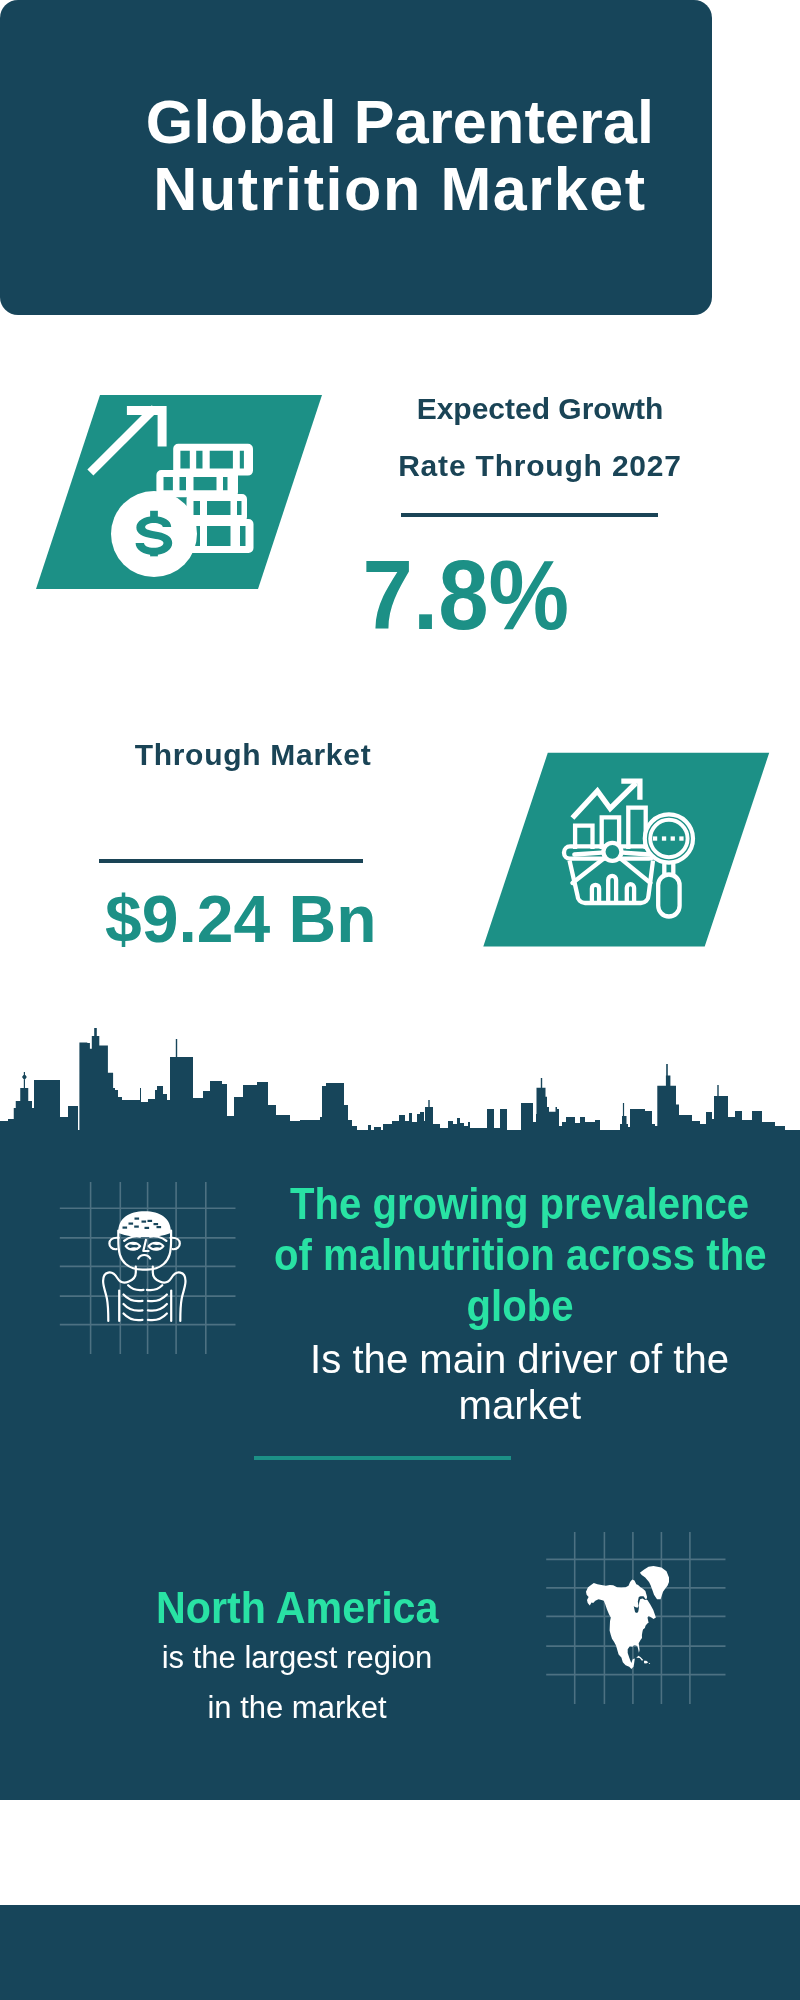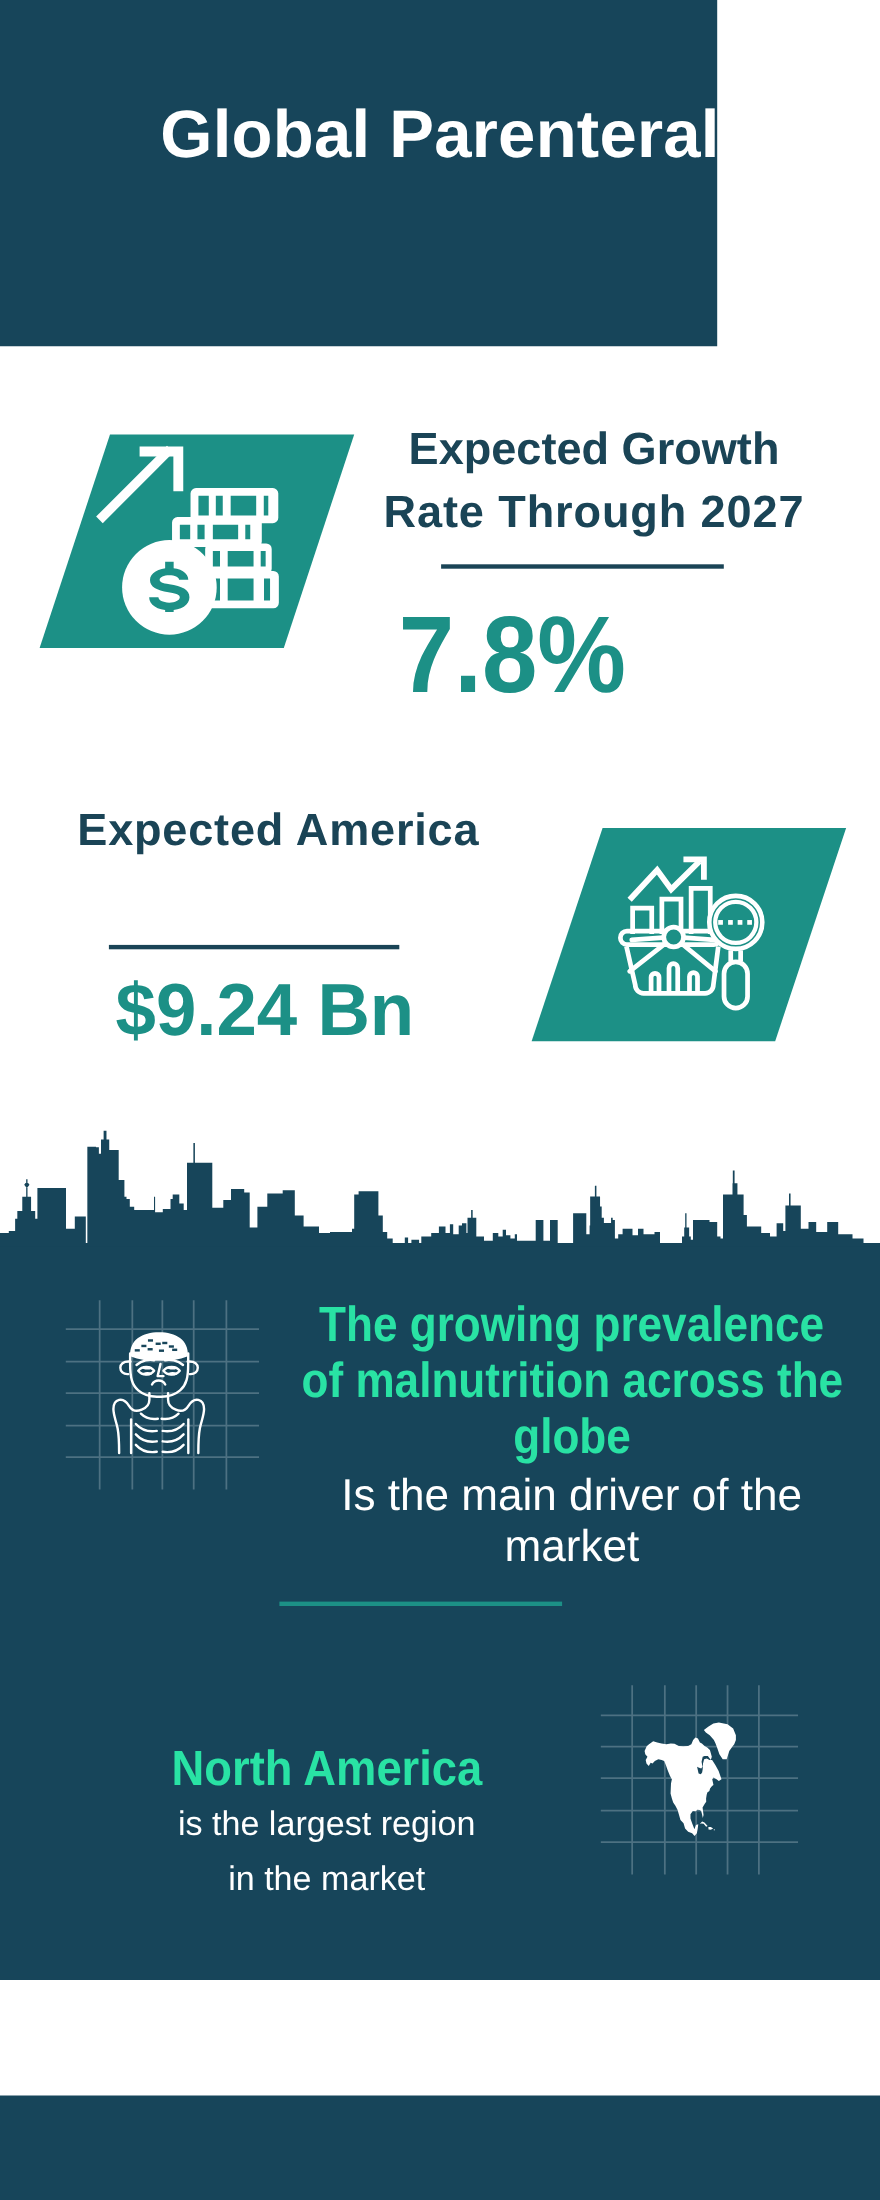--- a/index.html
+++ b/index.html
@@ -1,32 +1,32 @@
 <!DOCTYPE html>
 <html><head>
 <meta charset="utf-8">
 <title>Global Parenteral Nutrition Market</title>
 <style>
   html,body{margin:0;padding:0;}
   body{width:800px;height:2000px;background:#ffffff;font-family:"Liberation Sans",sans-serif;overflow:hidden;}
   .page{position:relative;width:800px;height:2000px;}
 
   
-  .header{position:absolute;left:0;top:0;width:652px;height:315px;background:#17455A;}
+  .header{position:absolute;left:0;top:0;width:712px;height:315px;background:#17455A;border-radius:18px;}
   .header h1{position:absolute;left:0;top:89px;width:800px;margin:0;text-align:center;
     color:#ffffff;font-size:61px;line-height:67px;font-weight:bold;letter-spacing:0.2px;}
   .header h1 .l2{letter-spacing:1.6px;}
 
   
   .whiteband{position:absolute;left:0;top:315px;width:800px;height:760px;background:#ffffff;}
 
   .para{position:absolute;}
   .para svg{display:block;}
 
-  .blk-title{position:absolute;text-align:center;color:#1A4456;font-weight:bold;font-size:41px;line-height:57px;letter-spacing:0px;}
+  .blk-title{position:absolute;text-align:center;color:#1A4456;font-weight:bold;font-size:30px;line-height:57px;letter-spacing:0px;}
   .blk-title .ls2{letter-spacing:0.8px;}
   .blk2{letter-spacing:0.72px;}
   .blk-title .ls2b{letter-spacing:1.0px;}
   .rule{position:absolute;height:4px;background:#1A4456;}
   .bignum{position:absolute;text-align:left;color:#1C9086;font-weight:bold;font-size:99px;line-height:99px;letter-spacing:0px;}
   .bignum span{display:inline-block;transform:scaleX(0.915);transform-origin:center;}
   .bignum2{font-size:67px;line-height:71px;}
   .bignum2 span{transform:scaleX(0.985);}
 
   
@@ -43,21 +43,21 @@
   .stmt2 .sub span{transform:scaleX(1);}
 
   
   .footer{position:absolute;left:0;top:1800px;width:800px;height:105px;background:#ffffff;}
 </style>
 </head>
 <body>
 
 <div class="page">
   <div class="header">
-    <h1><span class="l1">Global Parenteral</span><br></h1>
+    <h1><span class="l1">Global Parenteral</span><br><span class="l2">Nutrition Market</span></h1>
   </div>
 
   <div class="whiteband"></div>
 
   <div class="para" style="left:30px;top:390px;">
     <svg width="300" height="205" viewBox="0 0 300 205">
       <polygon points="70,5 292,5 228,199 6,199" fill="#1C9086"></polygon>
       <g fill="#ffffff">
         <path d="M63.4,85.6 l-6.0,-6.0 l64.4,-64.4 l6.0,6.0 Z"></path>
         <path d="M96.9,15.9 h39.7 v40.6 h-9.0 v-31.6 h-30.7 Z"></path>
@@ -116,21 +116,21 @@
       </g>
       <g fill="#ffffff">
         <rect x="174.9" y="88.4" width="4.3" height="4.3"></rect>
         <rect x="183.9" y="88.4" width="4.3" height="4.3"></rect>
         <rect x="192.6" y="88.4" width="4.3" height="4.3"></rect>
         <rect x="201.3" y="88.4" width="4.3" height="4.3"></rect>
       </g>
     </svg>
   </div>
 
-  <div class="blk-title blk2" style="left:53px;top:726px;width:400px;"><span>Expected America</span><br></div>
+  <div class="blk-title blk2" style="left:53px;top:726px;width:400px;"><span>Through Market</span><br></div>
   <div class="rule" style="left:99px;top:859px;width:264px;"></div>
   <div class="bignum bignum2" style="left:103px;top:883px;width:300px;"><span>$9.24 Bn</span></div>
 
   <svg class="skyline" width="800" height="980" viewBox="0 1025 800 980">
     <rect x="0" y="1130" width="800" height="880" fill="#17455A"></rect>
     <path d="M0,1133V1121H8V1133ZM8,1133V1119H13.75V1133ZM13.75,1133V1108H15.75V1133ZM15.75,1133V1101H20.25V1133ZM20.25,1133V1088H28.25V1133ZM28.25,1133V1101H32V1133ZM32,1133V1108H34V1133ZM34,1133V1080H60V1133ZM60,1133V1117H68V1133ZM68,1133V1106H78V1133ZM79.4,1133V1042.4H87.3V1133ZM87.3,1133V1043H89.9V1133ZM89.9,1133V1048.8H91.8V1133ZM91.8,1133V1036H99.3V1133ZM99.3,1133V1045.4H107.9V1133ZM107.9,1133V1072.8H113.1V1133ZM113.1,1133V1088H115V1133ZM115,1133V1090H118V1133ZM118,1133V1097H122V1133ZM122,1133V1100H140V1133ZM140,1133V1088H141V1133ZM141,1133V1102H148V1133ZM148,1133V1099H155V1133ZM155,1133V1090H157V1133ZM157,1133V1086H163V1133ZM163,1133V1094H167V1133ZM167,1133V1100H170V1133ZM170,1133V1057H193V1133ZM183,1133V1063H193V1133ZM193,1133V1098H203V1133ZM203,1133V1091H210V1133ZM210,1133V1081H222V1133ZM222,1133V1084H227V1133ZM227,1133V1116H234V1133ZM234,1133V1097H243V1133ZM243,1133V1085H257V1133ZM257,1133V1082H268V1133ZM268,1133V1105H276V1133ZM276,1133V1115H290V1133ZM290,1133V1121H300V1133ZM300,1133V1120H320V1133ZM320,1133V1117H322V1133ZM322,1133V1086H326V1133ZM326,1133V1083H344V1133ZM344,1133V1105H348V1133ZM348,1133V1120H352V1133ZM352,1133V1126H357V1133ZM357,1133V1131H364V1133ZM364,1133V1132H368V1133ZM368,1133V1125H371V1133ZM371,1133V1132H374V1133ZM374,1133V1127H381V1133ZM381,1133V1135H383V1133ZM383,1133V1124H392V1133ZM392,1133V1121H399V1133ZM399,1133V1115H405V1133ZM405,1133V1121H409V1133ZM409,1133V1113H412V1133ZM412,1133V1122H417V1133ZM417,1133V1114H420V1133ZM420,1133V1112H424V1133ZM424,1133V1121H425V1133ZM425,1133V1107H433V1133ZM433,1133V1124H440V1133ZM440,1133V1128H448V1133ZM448,1133V1121H453V1133ZM453,1133V1124H457V1133ZM457,1133V1118H460V1133ZM460,1133V1123H464V1133ZM464,1133V1126H468V1133ZM468,1133V1122H470V1133ZM470,1133V1128H487V1133ZM487,1133V1109H494V1133ZM494,1133V1128H500V1133ZM500,1133V1109H507V1133ZM507,1133V1130H521V1133ZM521,1133V1103H533V1133ZM533,1133V1122H536V1133ZM536,1133V1114H538V1133ZM536.5,1133V1087.8H545.5V1133ZM545.5,1133V1096.8H547V1133ZM547,1133V1107H549V1133ZM549,1133V1111.8H555.5V1133ZM555.5,1133V1107H557V1133ZM557,1133V1109H559V1133ZM559,1133V1126H562V1133ZM562,1133V1122H566V1133ZM566,1133V1117H575V1133ZM575,1133V1123H580V1133ZM580,1133V1117H585V1133ZM585,1133V1122H595V1133ZM595,1133V1120H600V1133ZM600,1133V1131H615V1133ZM615,1133V1130H620V1133ZM620,1133V1124H622V1133ZM622,1133V1116H626.5V1133ZM626.5,1133V1124H628V1133ZM628,1133V1127H630V1133ZM630,1133V1109H645V1133ZM645,1133V1111H652V1133ZM652,1133V1124H655V1133ZM651.3,1133V1126H657.3V1133ZM657.3,1133V1085.8H676V1133ZM665.9,1133V1075.6H670.4V1133ZM676,1133V1104.5H679V1133ZM679,1133V1115H683V1133ZM683,1133V1115H692V1133ZM692,1133V1121H700V1133ZM700,1133V1124H706V1133ZM706,1133V1112H712V1133ZM712,1133V1119H714V1133ZM714,1133V1096H728V1133ZM728,1133V1117H735V1133ZM735,1133V1111H742V1133ZM742,1133V1120H752V1133ZM752,1133V1111H762V1133ZM762,1133V1122H775V1133ZM775,1133V1126H785V1133ZM785,1133V1131H800V1133ZM23.8,1133V1072H25.0V1133ZM94.2,1133V1028H96.8V1133ZM175.8,1133V1039H177.2V1133ZM428.3,1133V1100H429.7V1133ZM540.8,1133V1078H542.2V1133ZM622.9,1133V1103H624.1V1133ZM666.2,1133V1064H667.8V1133ZM717.3,1133V1085H718.7V1133ZM24.4,1073.8L26.799999999999997,1077L24.4,1080.2L22.0,1077Z" fill="#17455A"></path>
   </svg>
 
   <div class="para" style="left:55px;top:1175px;">
     <svg width="190" height="190" viewBox="0 0 190 190">

